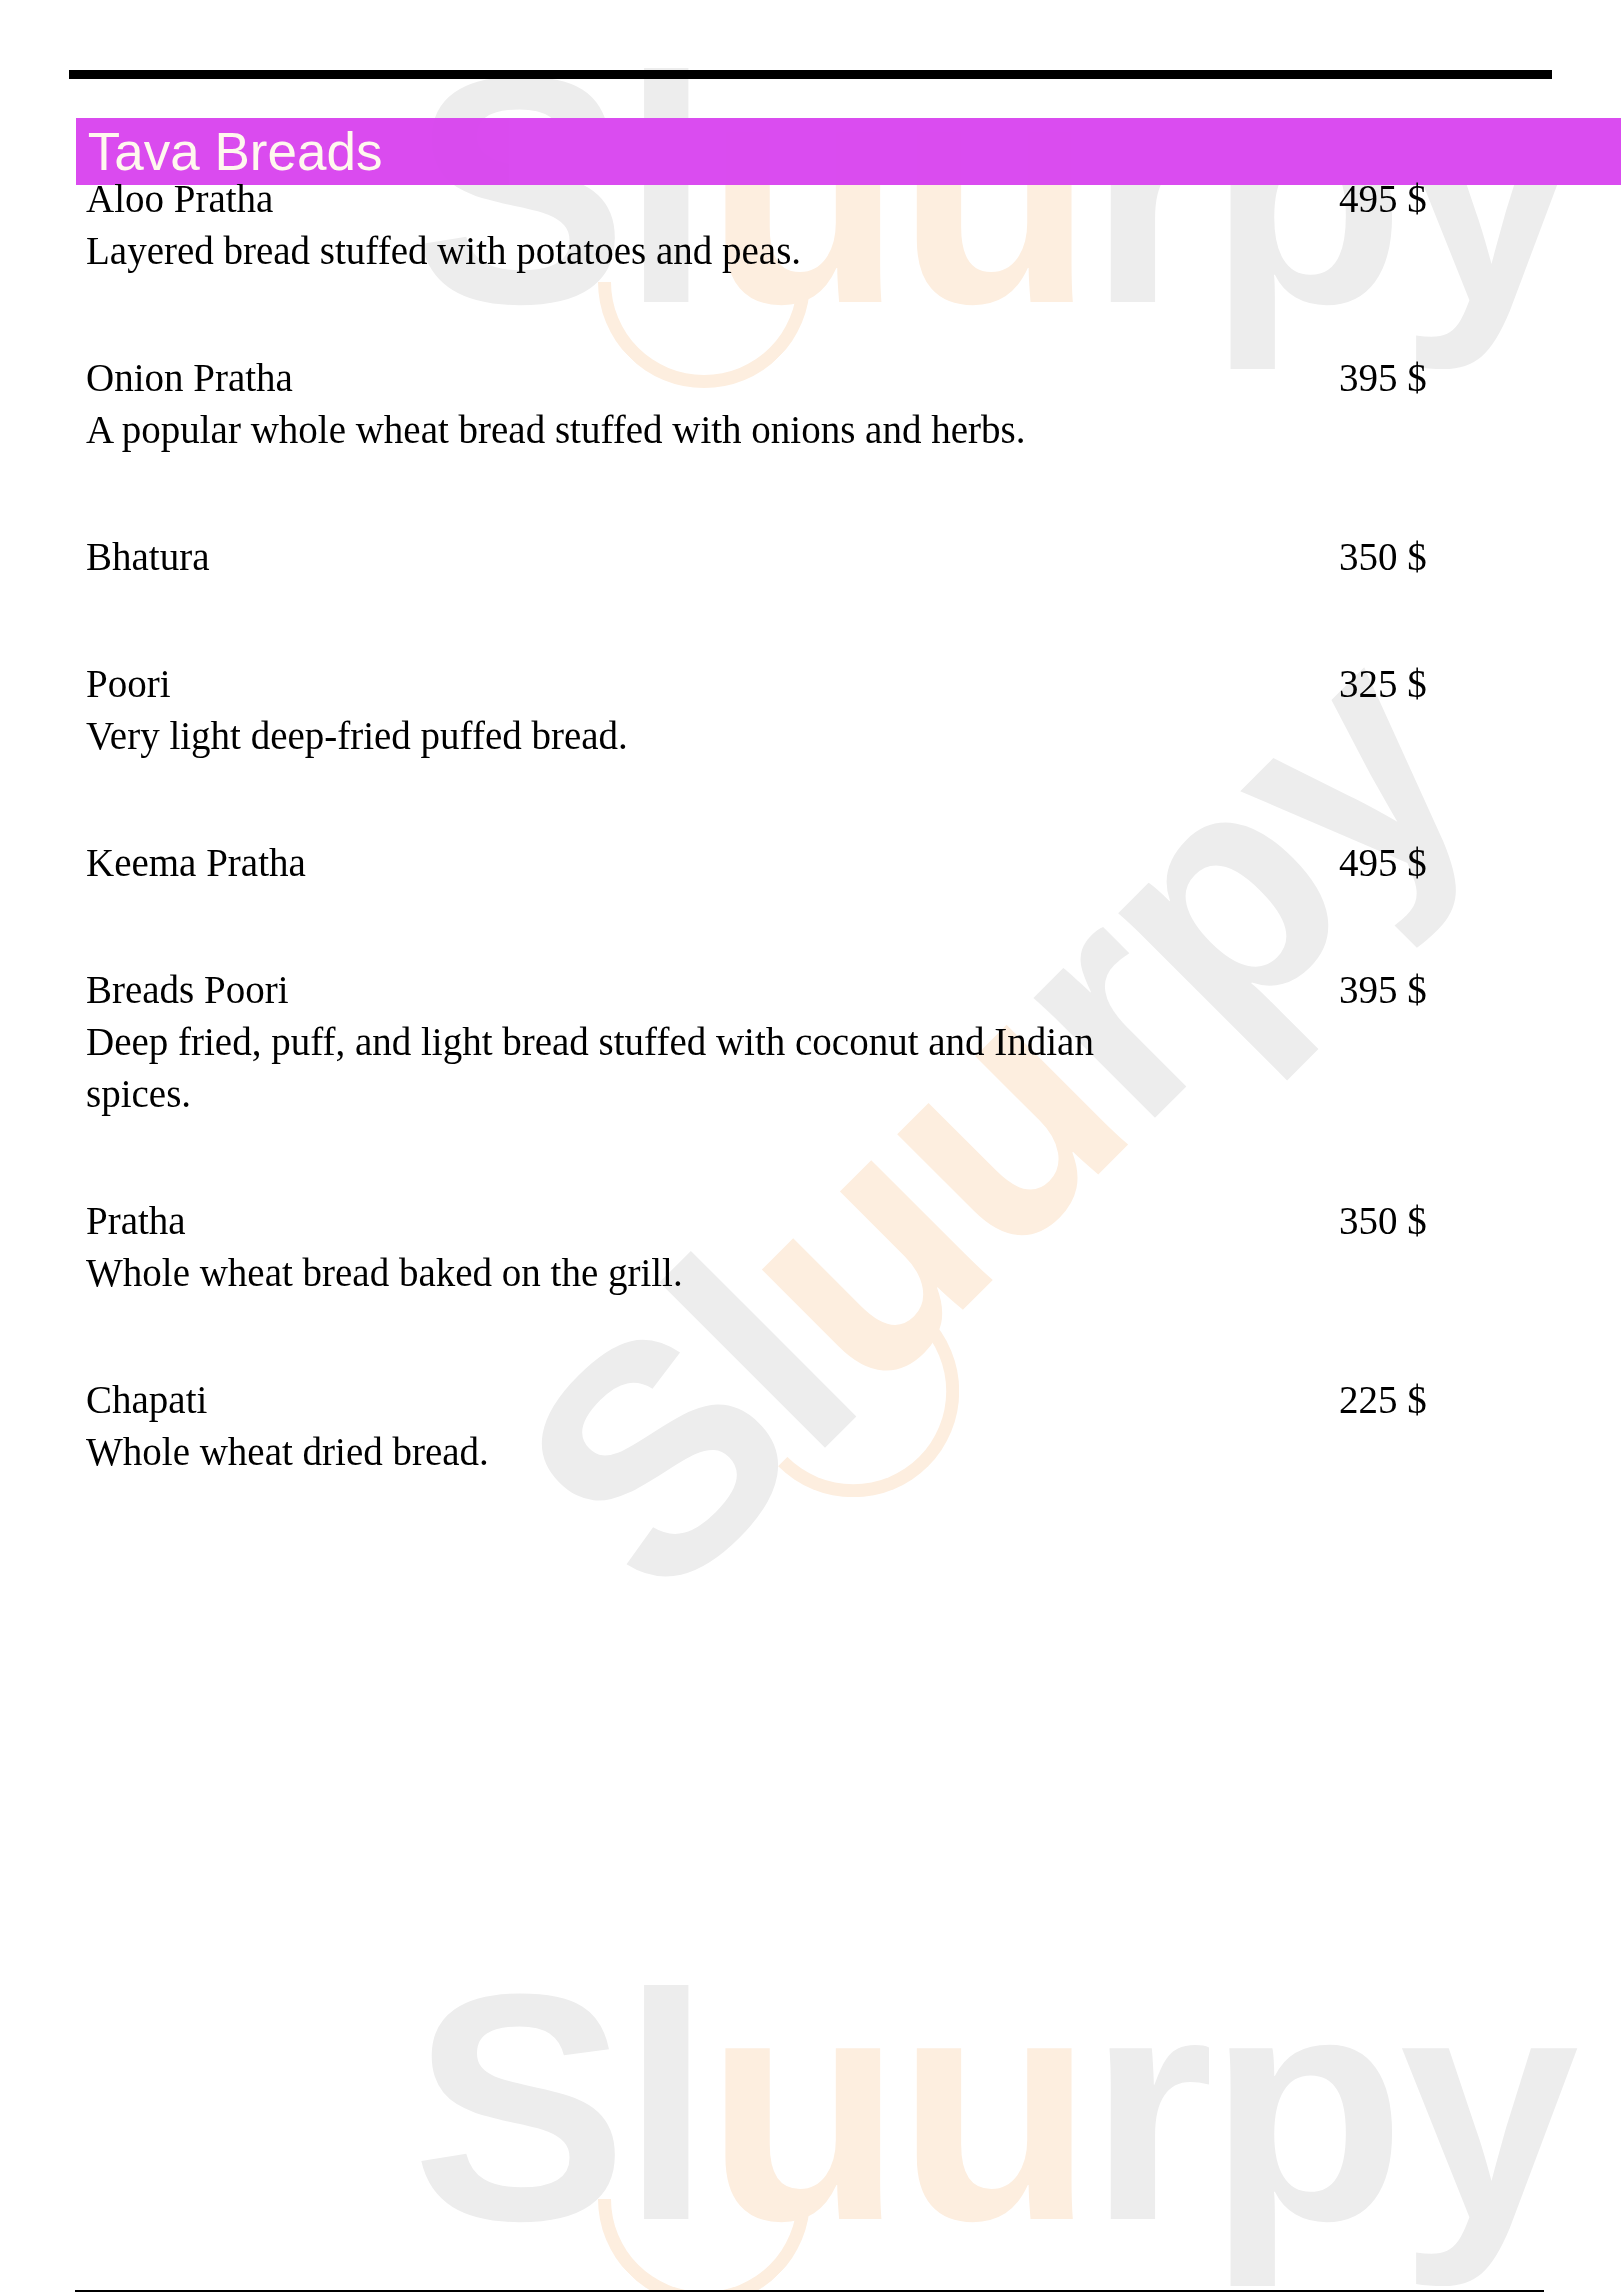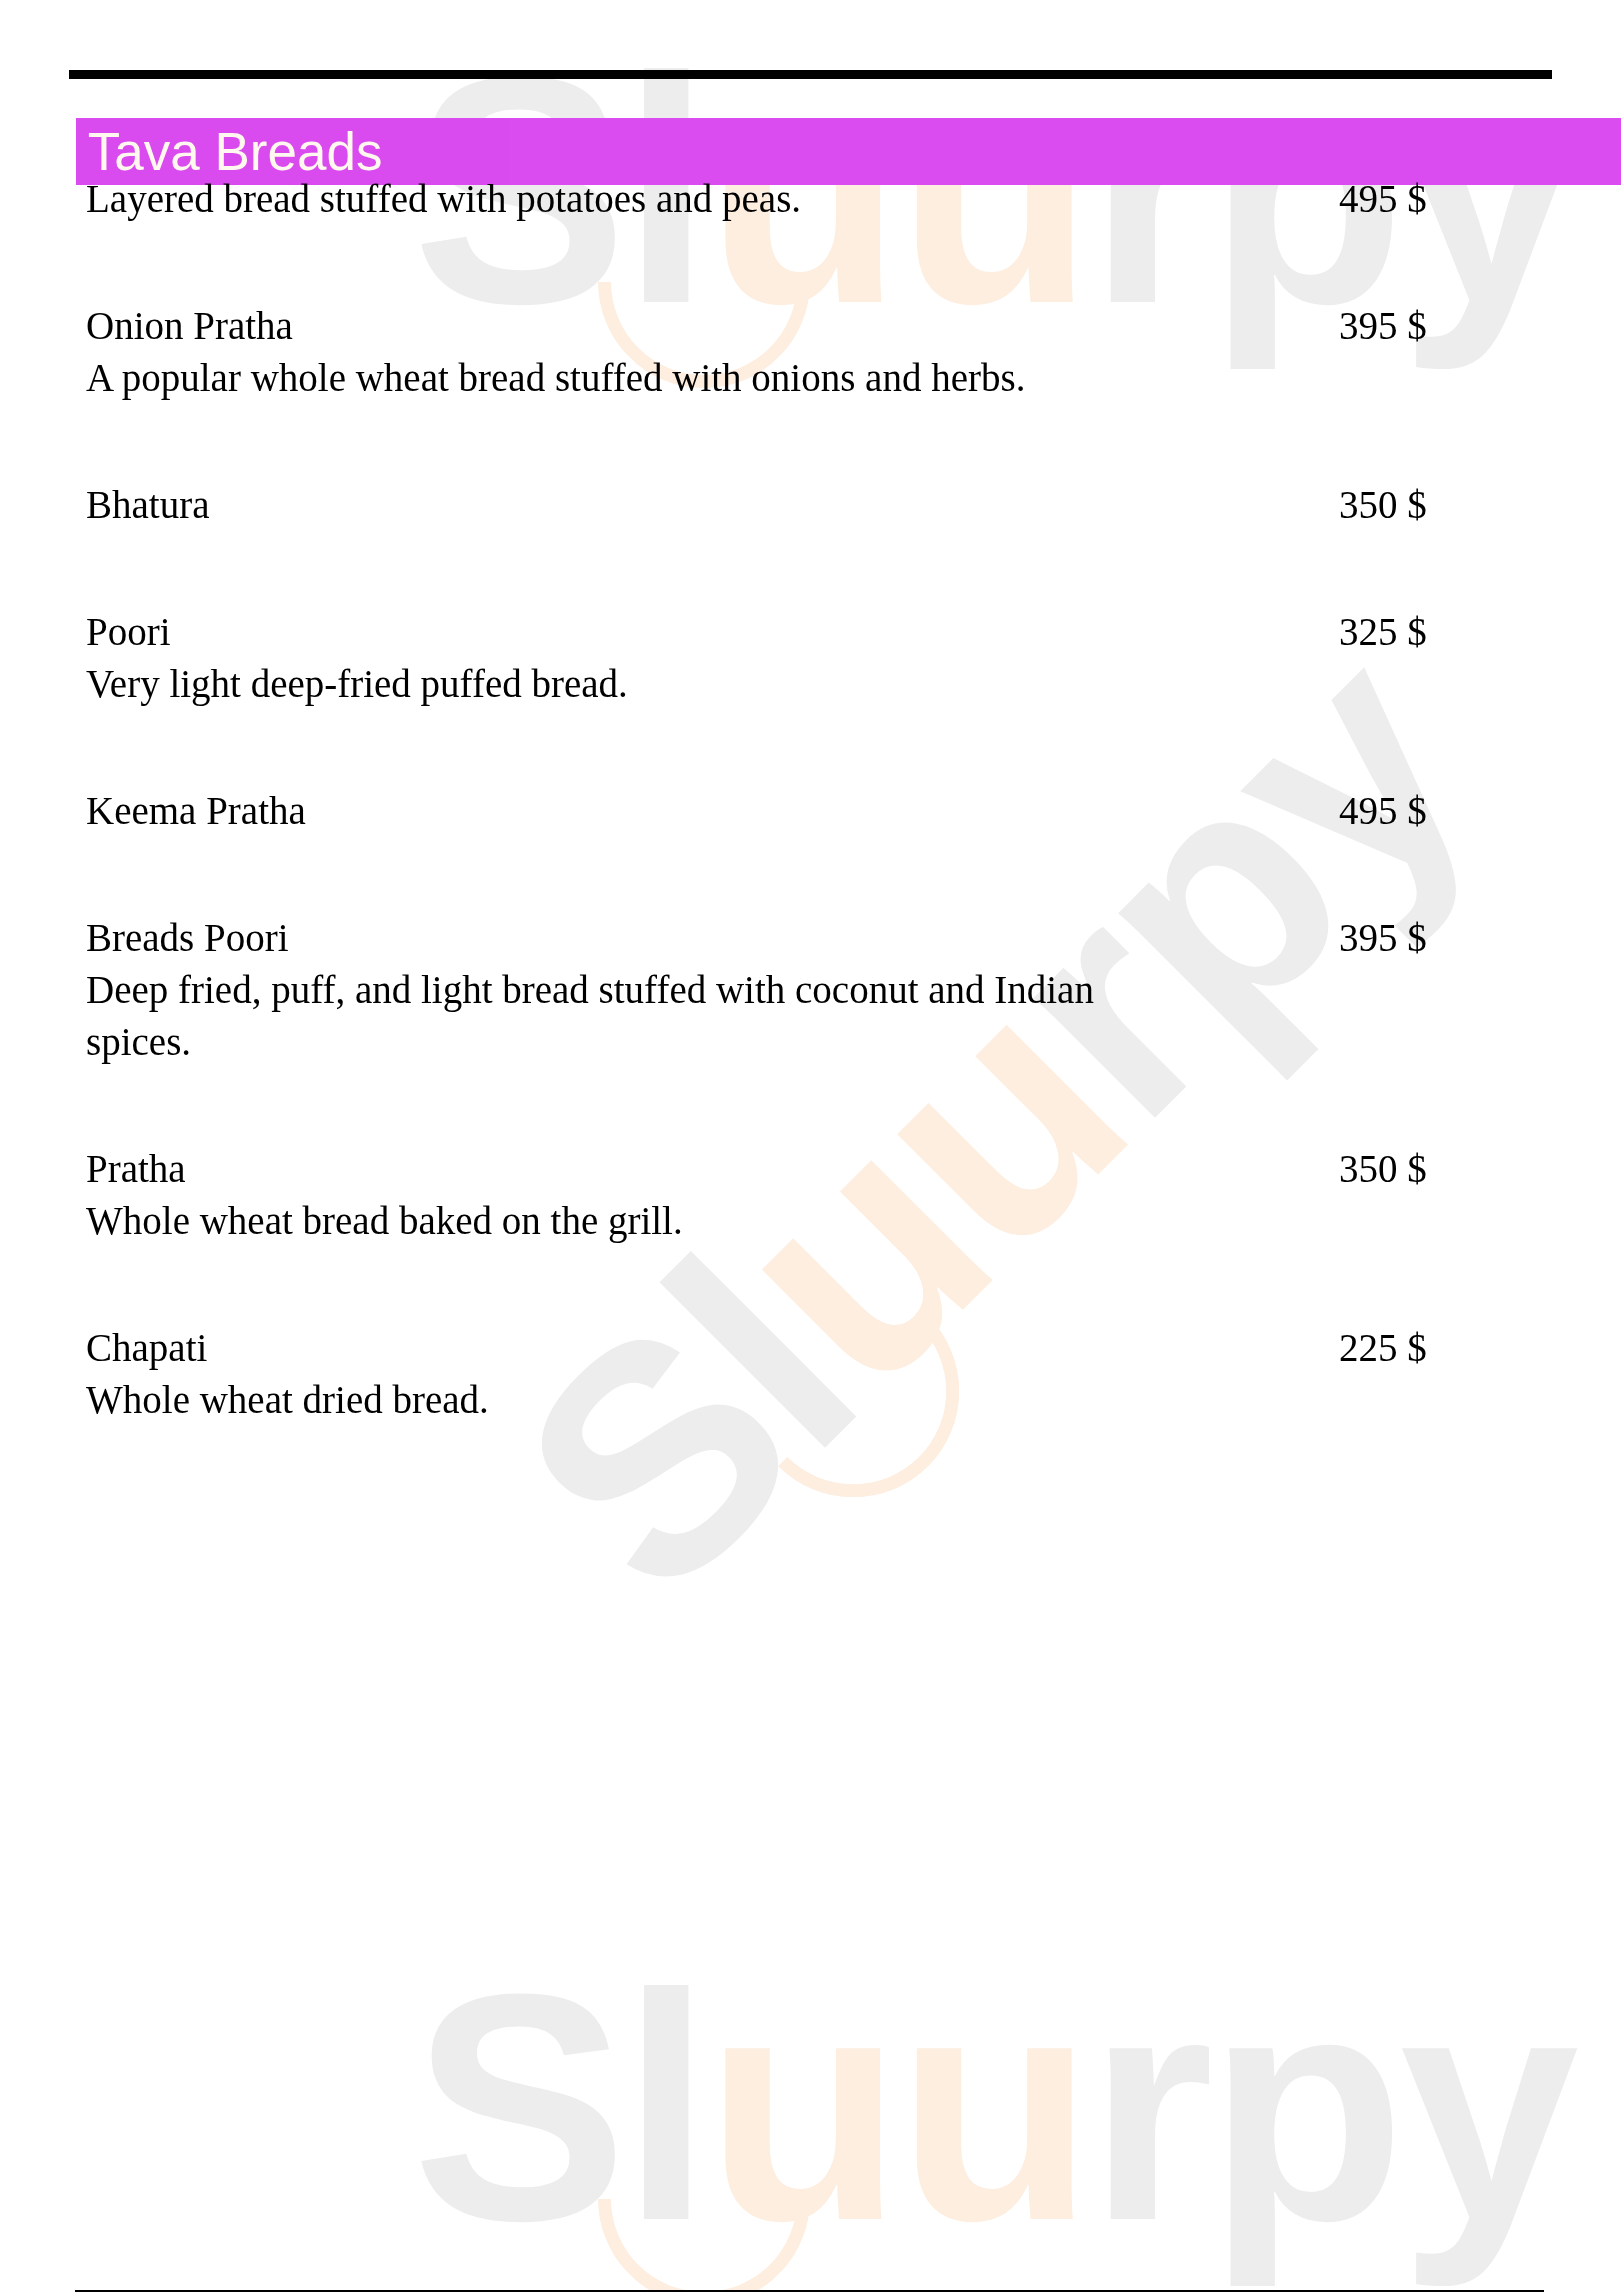--- a/index.html
+++ b/index.html
@@ -132,20 +132,21 @@
   <div class="wm-smile"></div>
 </div>
 
 <div class="top-rule"></div>
 <div class="section-header">
   <span class="section-title">Tava Breads</span>
 </div>
 
 <div class="menu-list">
   <div class="menu-item">
+    <span class="item-name">Aloo Pratha</span>
     <span class="item-desc">Layered bread stuffed with potatoes and peas.</span>
     <span class="item-price">495 $</span>
   </div>
   <div class="menu-item">
     <span class="item-name">Onion Pratha</span>
     <span class="item-desc">A popular whole wheat bread stuffed with onions and herbs.</span>
     <span class="item-price">395 $</span>
   </div>
   <div class="menu-item">
     <span class="item-name">Bhatura</span>

